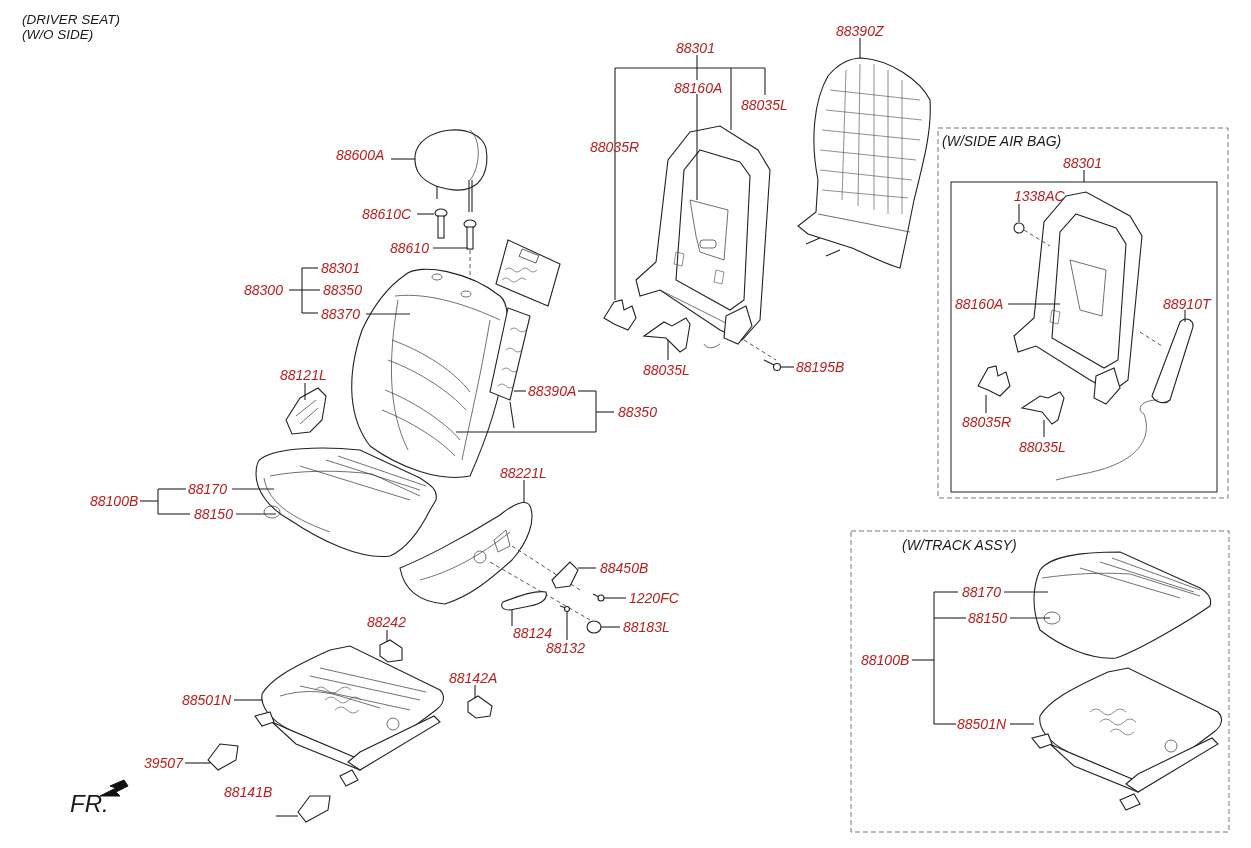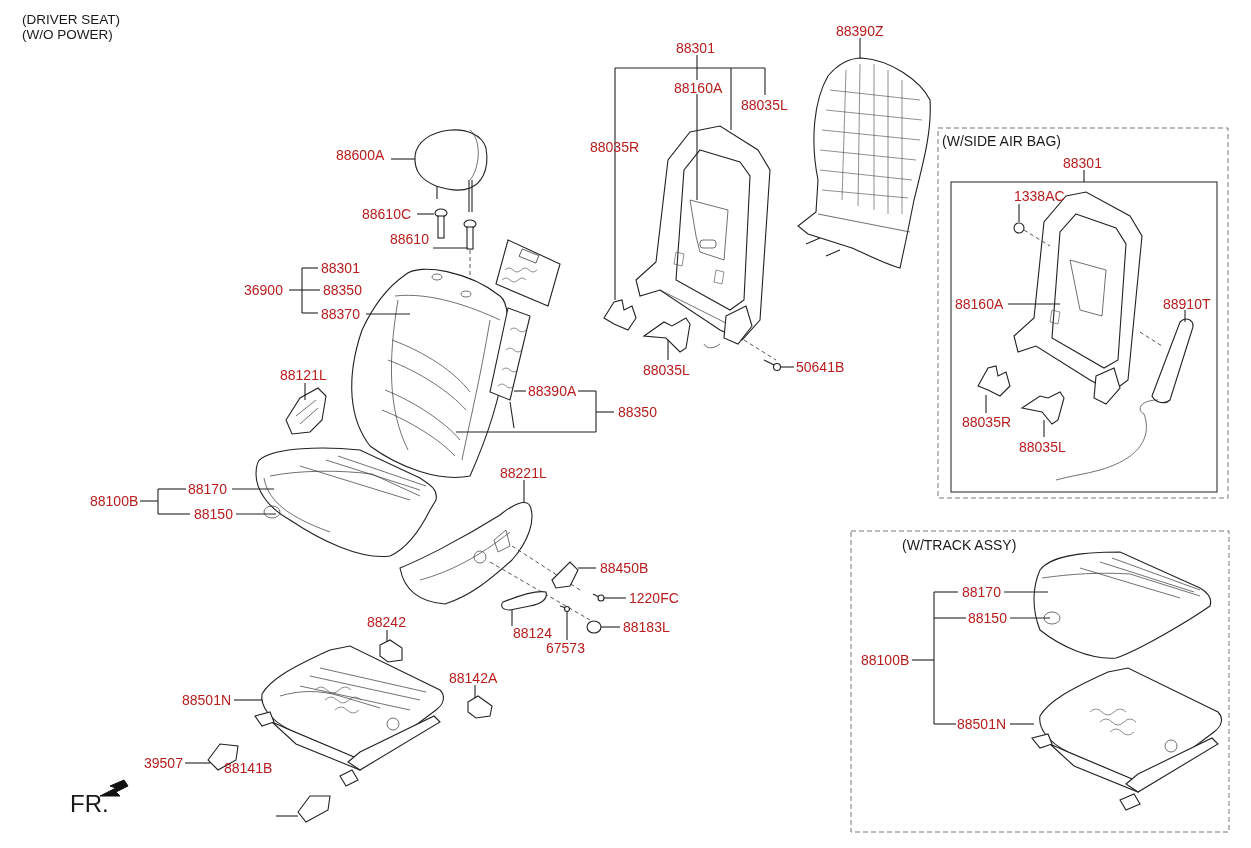--- a/index.html
+++ b/index.html
@@ -1,18 +1,18 @@
 <!DOCTYPE html>
 <html><head>
 <meta charset="utf-8">
 <style>
   html, body { margin: 0; padding: 0; background: #ffffff; }
   body { width: 1251px; height: 848px; position: relative; overflow: hidden;
          font-family: "Liberation Sans", sans-serif; color: #1a1a1a; }
-  #diagram { position: absolute; left: 0; top: 0; width: 1077px; height: 848px; }
+  #diagram { position: absolute; left: 0; top: 0; width: 1077px; height: 848px; font-style: italic; }
   .lbl { position: absolute; font-size: 14px; line-height: 14px; white-space: nowrap;
          font-family: "Liberation Sans", sans-serif; color: #b91c1c; }
   .hdr { position: absolute; font-size: 13.5px; line-height: 15px; white-space: nowrap; }
   .grp { position: absolute; font-size: 14px; line-height: 14px; white-space: nowrap; }
   .fr { position: absolute; font-size: 24px; font-weight: normal; }
   svg .ln { stroke: #222; stroke-width: 1.1; fill: none; }
   svg .dash { stroke: #444; stroke-width: 0.9; fill: none; stroke-dasharray: 4 3; }
   svg .box { stroke: #777; stroke-width: 1; fill: none; stroke-dasharray: 5 3; }
   svg .sbox { stroke: #333; stroke-width: 1.1; fill: none; }
   svg .part { stroke: #222; stroke-width: 1.1; fill: #fff; }
@@ -278,58 +278,58 @@
     <line class="ln" x1="934" y1="618" x2="966" y2="618"></line>
     <line class="ln" x1="934" y1="724" x2="956" y2="724"></line>
     <line class="ln" x1="1004" y1="592" x2="1048" y2="592"></line>
     <line class="ln" x1="1010" y1="618" x2="1050" y2="618"></line>
     <line class="ln" x1="1010" y1="724" x2="1034" y2="724"></line>
 
     <path d="M100 796 L116 788 L110 786 L124 780 L128 786 L116 792 L120 796 Z" fill="#111" stroke="#111" stroke-width="1"></path>
   </svg>
 
   <div class="hdr" style="left:22px;top:12px">(DRIVER SEAT)</div>
-  <div class="hdr" style="left:22px;top:27px">(W/O POWER)</div>
+  <div class="hdr" style="left:22px;top:27px">(W/O SIDE)</div>
 
   <div class="grp" style="left:942px;top:134px">(W/SIDE AIR BAG)</div>
   <div class="grp" style="left:902px;top:538px">(W/TRACK ASSY)</div>
 
   <div class="fr" style="left:70px;top:790px">FR.</div>
 
   <div class="lbl" style="left:336px;top:148px">88600A</div>
   <div class="lbl" style="left:362px;top:207px">88610C</div>
-  <div class="lbl" style="left:390px;top:232px">88610</div>
-  <div class="lbl" style="left:244px;top:283px">36900</div>
+  <div class="lbl" style="left:390px;top:241px">88610</div>
+  <div class="lbl" style="left:244px;top:283px">88300</div>
   <div class="lbl" style="left:321px;top:261px">88301</div>
   <div class="lbl" style="left:323px;top:283px">88350</div>
   <div class="lbl" style="left:321px;top:307px">88370</div>
   <div class="lbl" style="left:280px;top:368px">88121L</div>
   <div class="lbl" style="left:528px;top:384px">88390A</div>
   <div class="lbl" style="left:618px;top:405px">88350</div>
   <div class="lbl" style="left:90px;top:494px">88100B</div>
   <div class="lbl" style="left:188px;top:482px">88170</div>
   <div class="lbl" style="left:194px;top:507px">88150</div>
   <div class="lbl" style="left:500px;top:466px">88221L</div>
   <div class="lbl" style="left:600px;top:561px">88450B</div>
   <div class="lbl" style="left:629px;top:591px">1220FC</div>
   <div class="lbl" style="left:513px;top:626px">88124</div>
-  <div class="lbl" style="left:546px;top:641px">67573</div>
+  <div class="lbl" style="left:546px;top:641px">88132</div>
   <div class="lbl" style="left:623px;top:620px">88183L</div>
   <div class="lbl" style="left:367px;top:615px">88242</div>
   <div class="lbl" style="left:449px;top:671px">88142A</div>
   <div class="lbl" style="left:182px;top:693px">88501N</div>
   <div class="lbl" style="left:144px;top:756px">39507</div>
-  <div class="lbl" style="left:224px;top:761px">88141B</div>
+  <div class="lbl" style="left:224px;top:785px">88141B</div>
 
   <div class="lbl" style="left:676px;top:41px">88301</div>
   <div class="lbl" style="left:674px;top:81px">88160A</div>
   <div class="lbl" style="left:741px;top:98px">88035L</div>
   <div class="lbl" style="left:590px;top:140px">88035R</div>
   <div class="lbl" style="left:643px;top:363px">88035L</div>
-  <div class="lbl" style="left:796px;top:360px">50641B</div>
+  <div class="lbl" style="left:796px;top:360px">88195B</div>
   <div class="lbl" style="left:836px;top:24px">88390Z</div>
 
   <div class="lbl" style="left:1063px;top:156px">88301</div>
   <div class="lbl" style="left:1014px;top:189px">1338AC</div>
   <div class="lbl" style="left:955px;top:297px">88160A</div>
   <div class="lbl" style="left:1163px;top:297px">88910T</div>
   <div class="lbl" style="left:962px;top:415px">88035R</div>
   <div class="lbl" style="left:1019px;top:440px">88035L</div>
 
   <div class="lbl" style="left:861px;top:653px">88100B</div>

